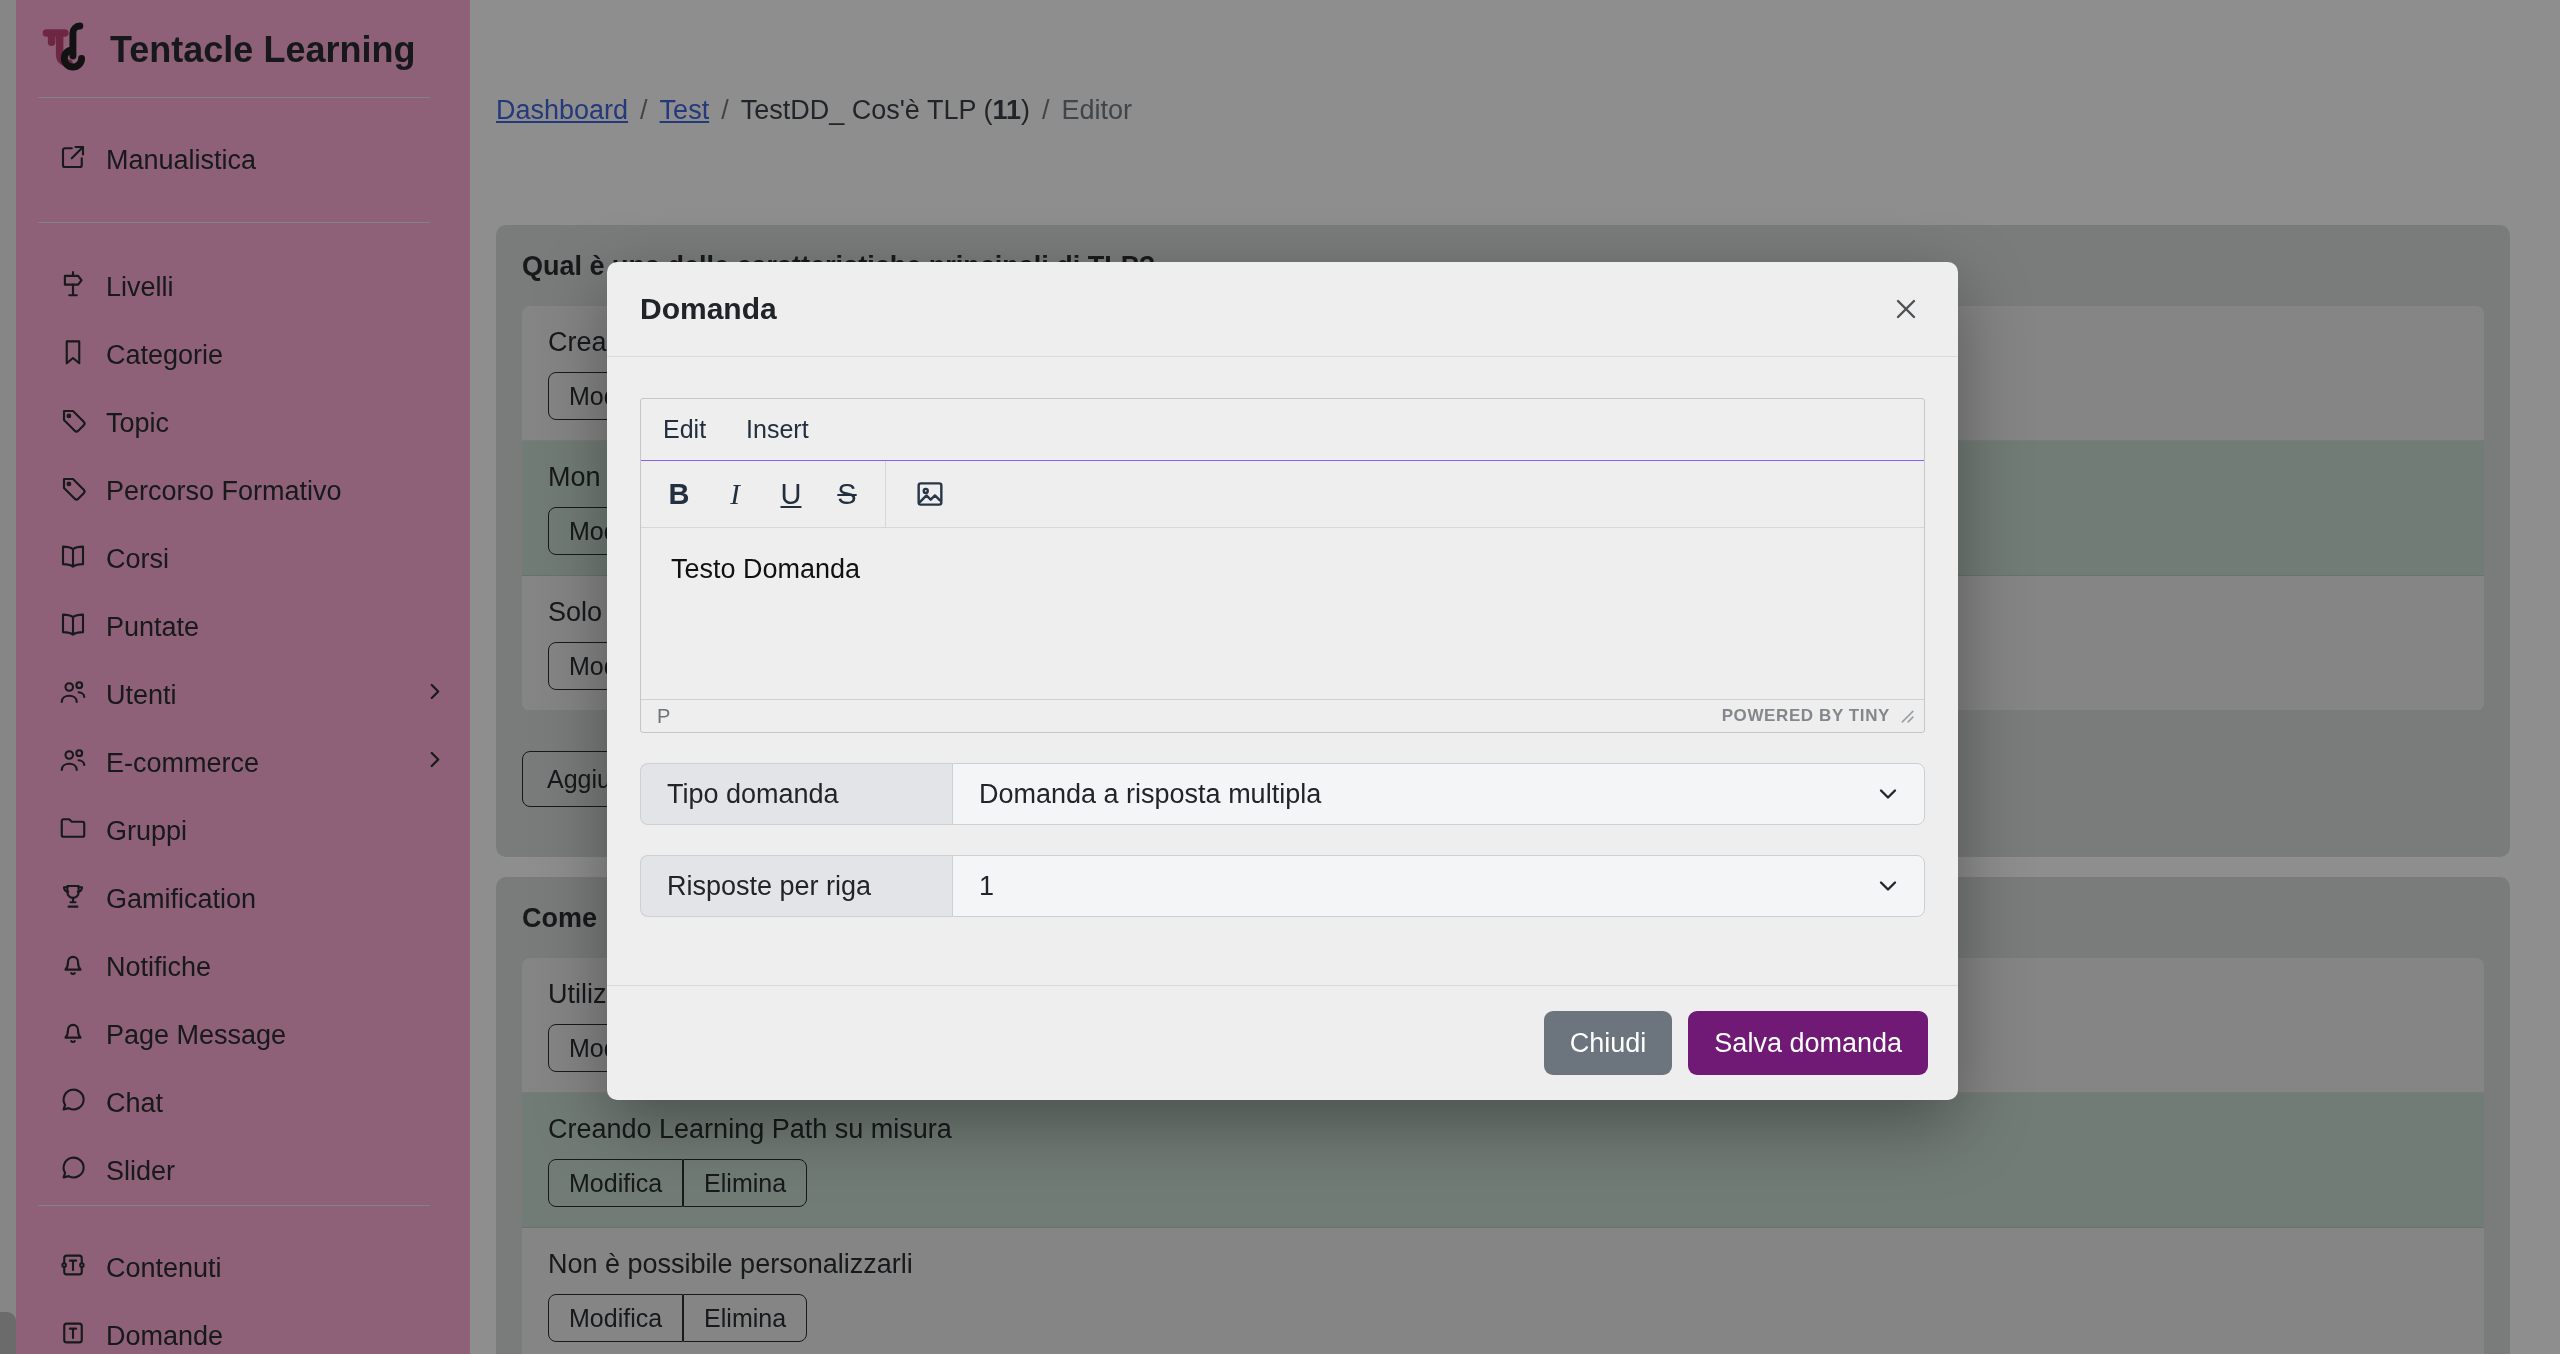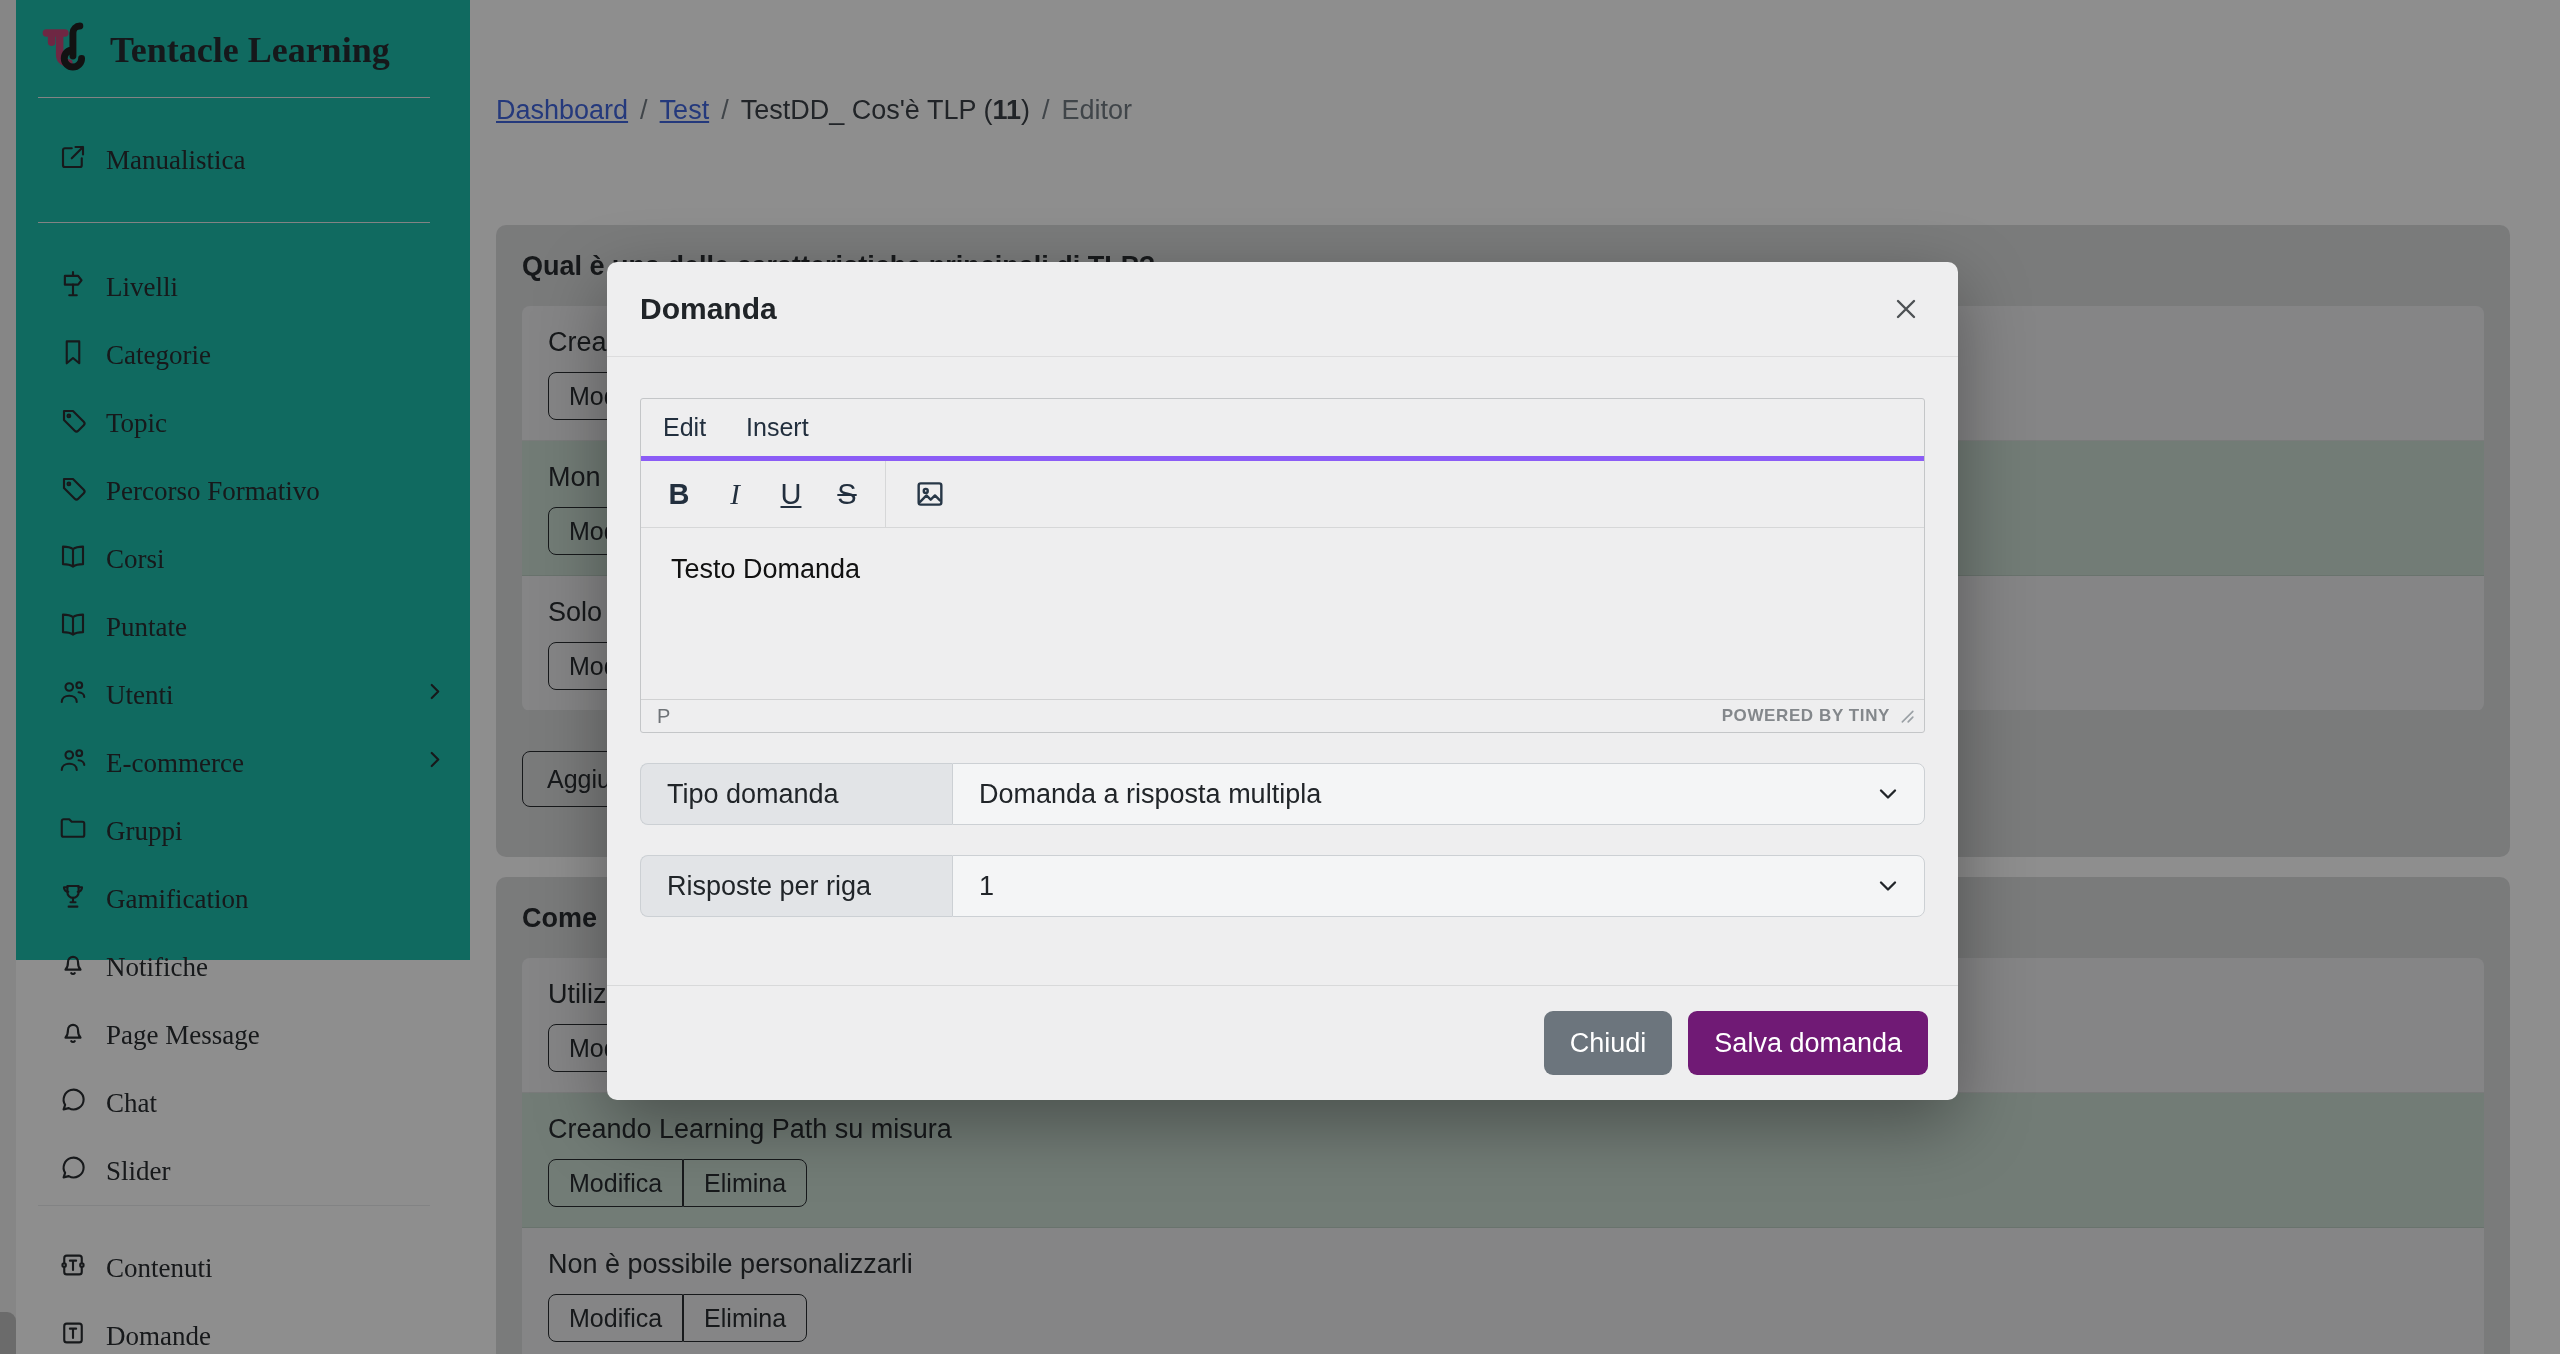--- a/index.html
+++ b/index.html
@@ -7,21 +7,21 @@
   body {
     position:relative; overflow:hidden;
     font-family:"Liberation Sans", sans-serif;
     background:#fafafa; color:#212529;
   }
   
   .left-track { position:absolute; left:0; top:0; width:16px; height:1354px; background:#ececec; z-index:2; }
   .left-thumb { position:absolute; left:0; top:1312px; width:16px; height:80px; background:#6b6b6b; border-radius:0 9px 9px 0; z-index:6; }
 
   
-  .sidebar { position:absolute; left:16px; top:0; width:454px; height:960px; background:#14b8a6; z-index:1;font-family:Liberation Serif, serif; }
+  .sidebar { position:absolute; left:16px; top:0; width:454px; height:1354px; background:#f9a8d4; z-index:1; }
   .brand { display:flex; align-items:center; gap:16px; padding:18px 0 16px 22px; height:97px; }
   .brand-title { font-size:36px; font-weight:600; color:#1f2328; }
   .sb-divider { border:0; border-top:1px solid #e4e6e8; margin-left:22px; width:392px; }
   .sb-section-top { padding:28px 0; }
   .sb-list { padding-top:30px; }
   .sb-list-bottom { padding-top:28px; }
   .sb-item { position:relative; display:flex; align-items:center; gap:18px; height:68px; padding-left:42px; font-size:27px; color:#212529; cursor:pointer; }
   .sb-item svg { flex:0 0 auto; }
   .sb-chev { position:absolute; right:22px; top:50%; transform:translateY(-50%); }
 
@@ -52,21 +52,21 @@
 
   
   .modal { position:absolute; left:607px; top:262px; width:1351px; height:838px; background:#eeeeef; border-radius:10px; z-index:10; box-shadow:0 24px 70px rgba(0,0,0,0.35); }
   .modal-header { height:95px; padding:0 30px 0 33px; display:flex; align-items:center; justify-content:space-between; border-bottom:1px solid #dcdcdd; }
   .modal-title { font-size:30px; font-weight:700; color:#202428; }
   .modal-close { background:none; border:none; cursor:pointer; line-height:0; padding:6px; }
   .modal-body { padding:41px 33px 0 33px; }
 
   
   .editor { border:1px solid #c4c6c8; border-radius:3px; height:335px; display:flex; flex-direction:column; }
-  .ed-menubar { height:62px; display:flex; align-items:center; gap:40px; padding-left:22px; border-bottom:5px solid #8b5cf6; }
+  .ed-menubar { height:62px; display:flex; align-items:center; gap:40px; padding-left:22px; border-bottom:1px solid #8b5cf6; }
   .ed-menu { font-size:25px; color:#222f3e; cursor:pointer; }
   .ed-toolbar { height:67px; display:flex; align-items:center; padding-left:10px; border-bottom:1px solid #d6d7d8; }
   .ed-btn { width:56px; height:52px; display:flex; align-items:center; justify-content:center; font-size:29px; color:#222f3e; background:none; border:none; cursor:pointer; font-family:"Liberation Sans", sans-serif; }
   .ed-btn.bold { font-weight:700; }
   .ed-btn.italic { font-style:italic; font-family:"Liberation Serif", serif; }
   .ed-btn.underline { text-decoration:underline; }
   .ed-btn.strike { text-decoration:line-through; }
   .ed-sep { width:1px; align-self:stretch; background:#d6d7d8; margin:0 16px 0 10px; }
   .ed-content { flex:1; padding:26px 30px; font-size:27px; color:#111; outline:none; }
   .ed-status { height:33px; border-top:1px solid #d0d1d2; display:flex; align-items:center; justify-content:space-between; padding:0 10px 0 16px; }

